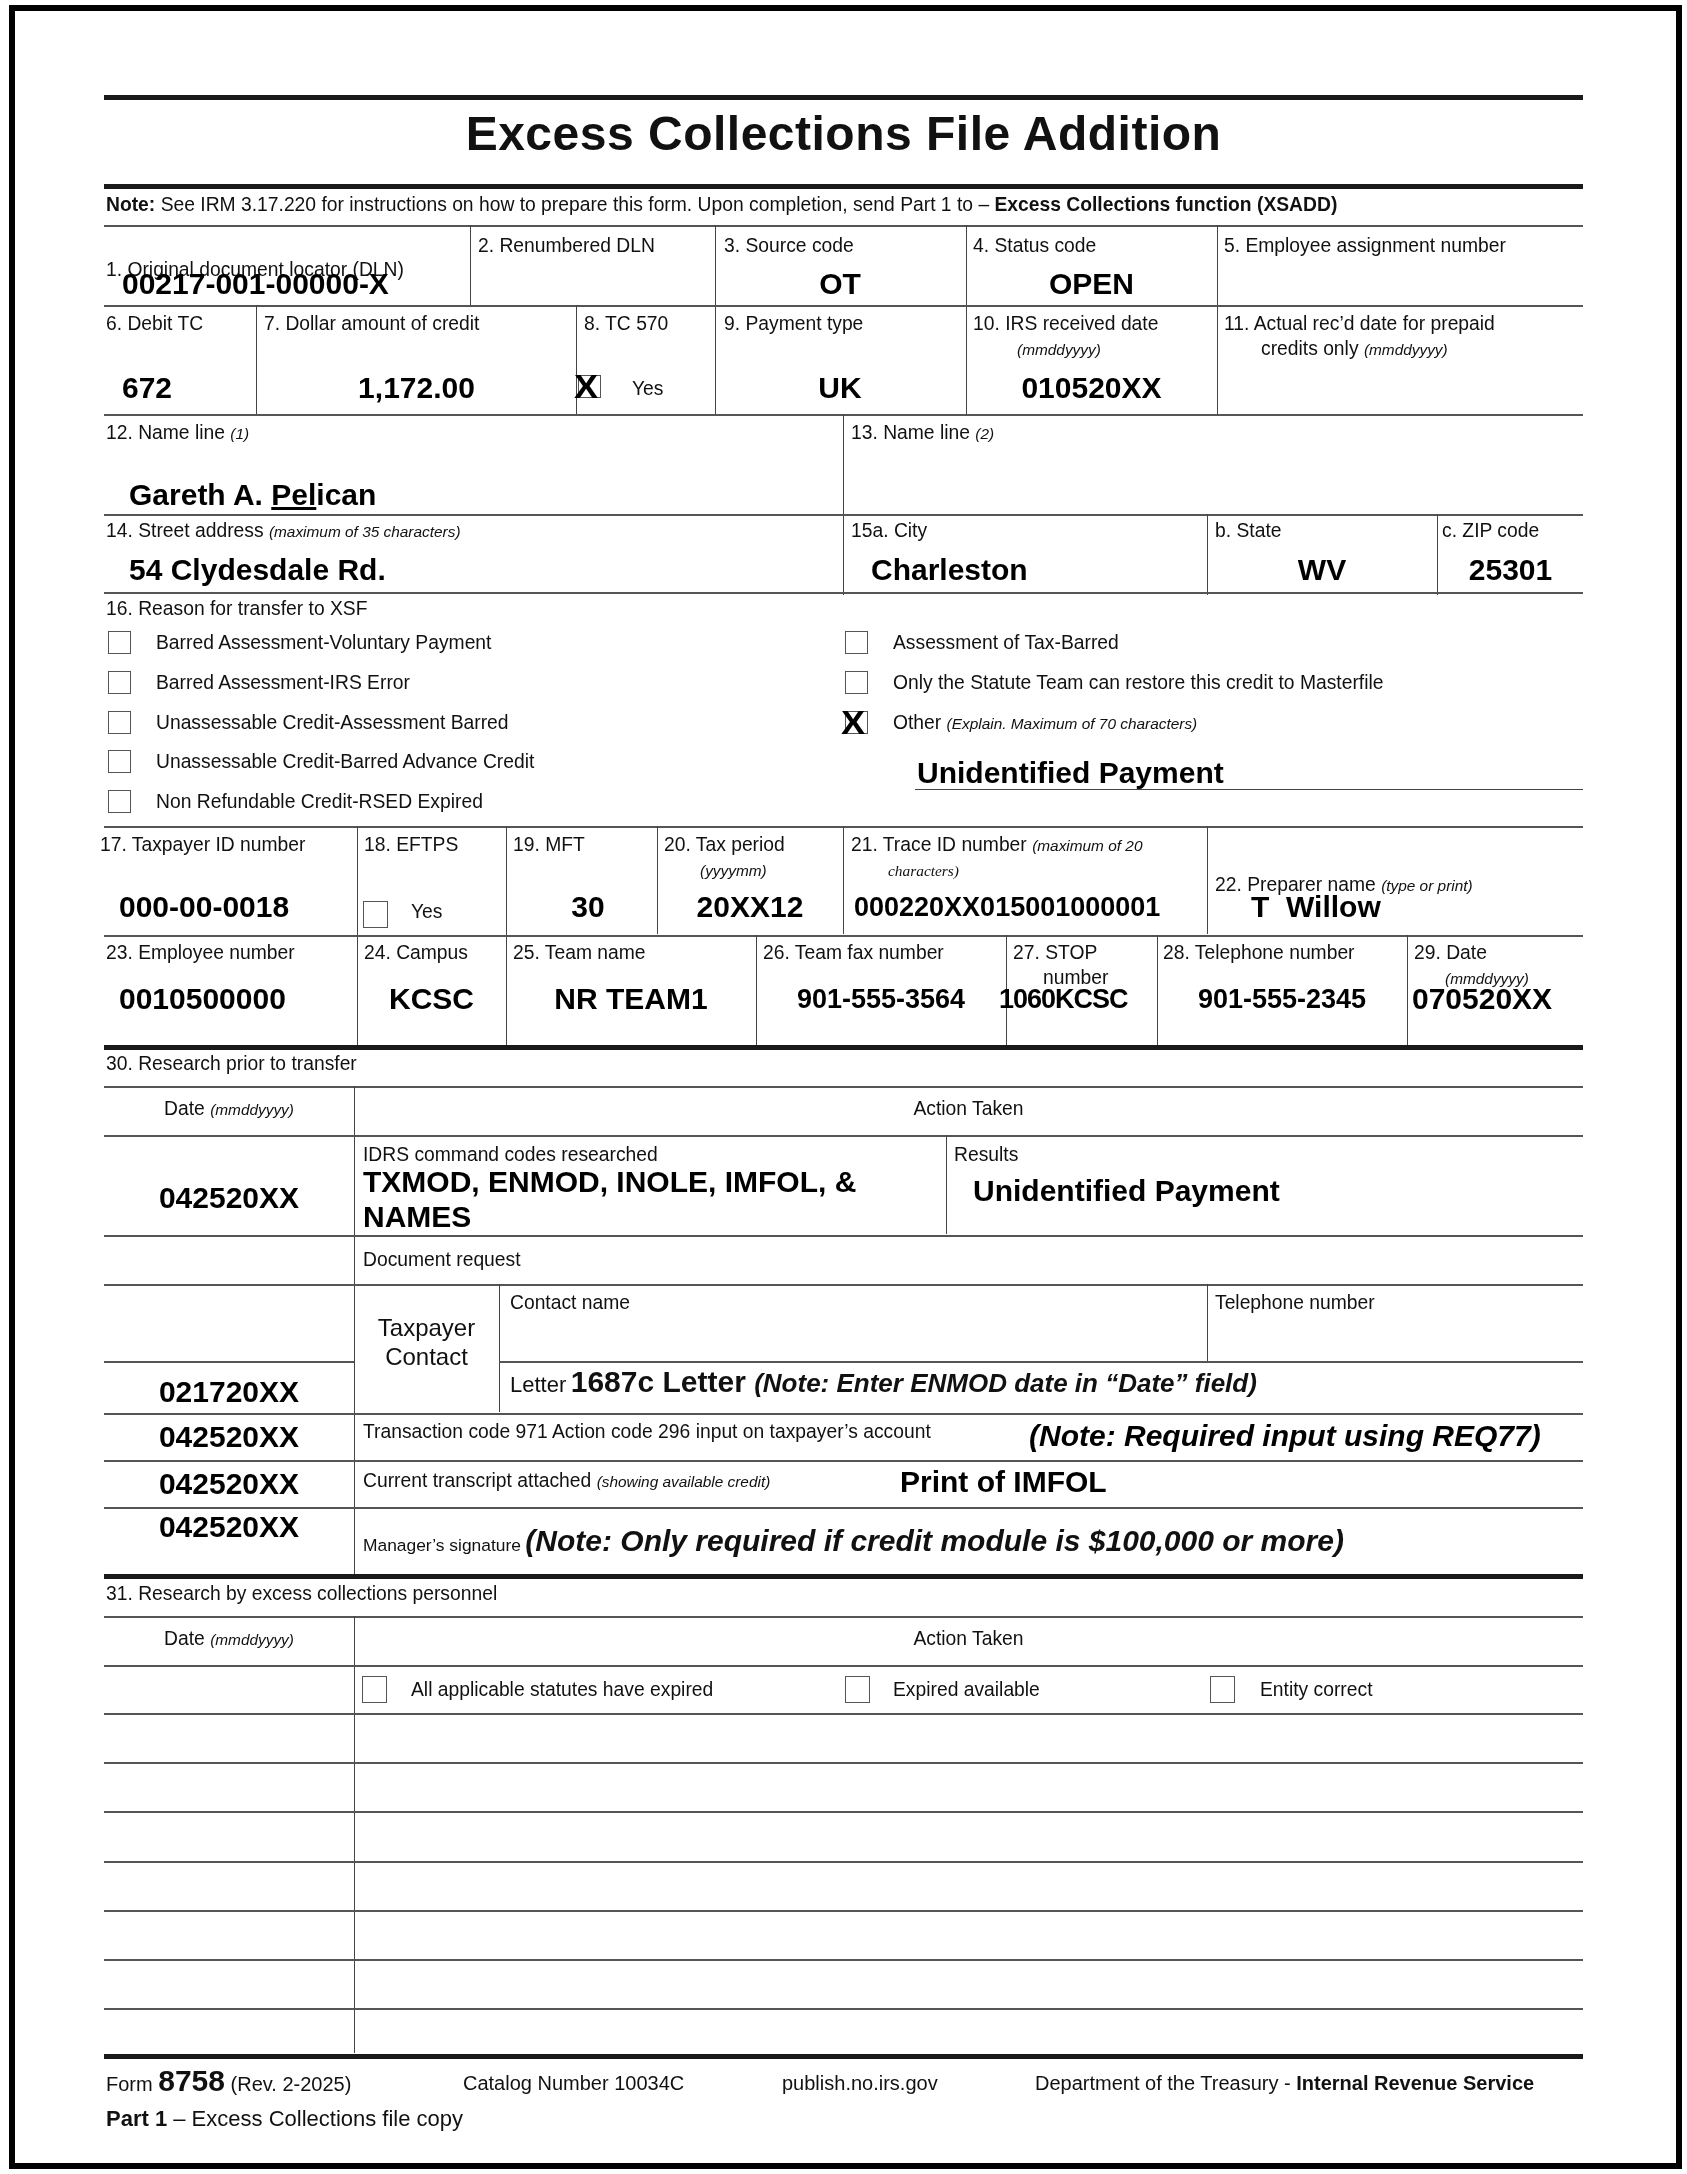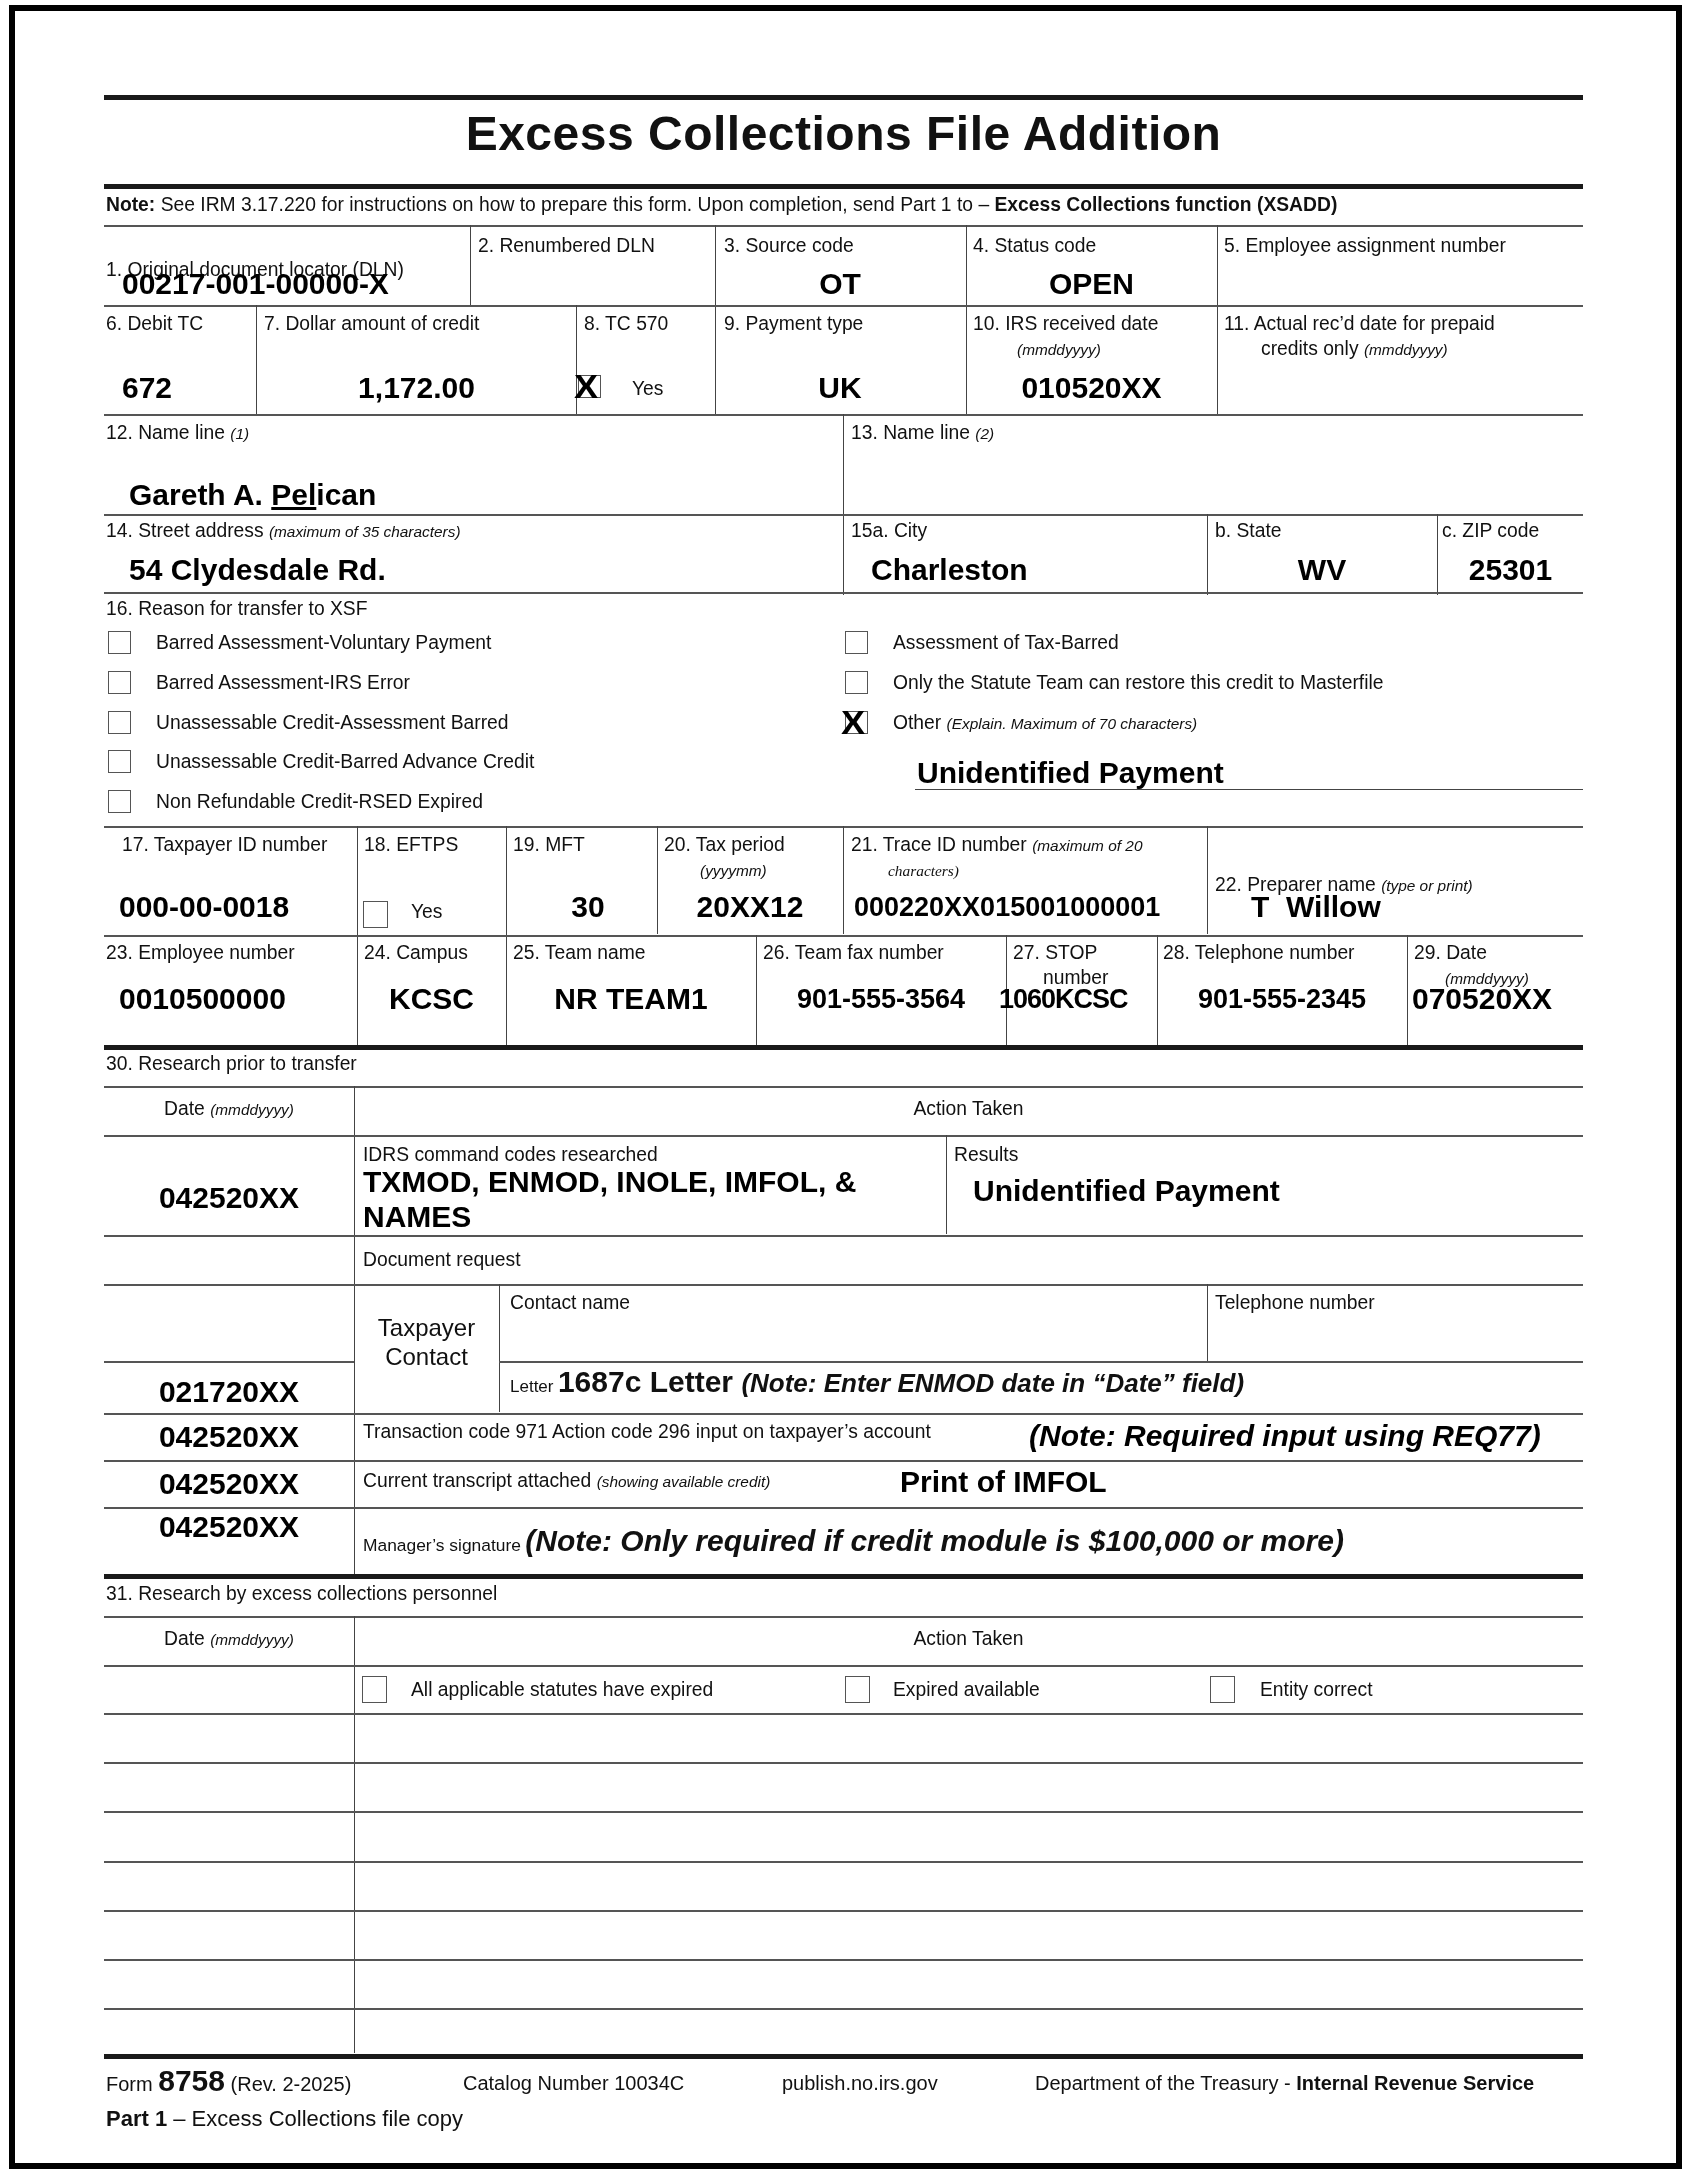--- a/index.html
+++ b/index.html
@@ -131,21 +131,21 @@
 <div class="abs" style="left:915px; top:789px; width:668px; height:1px; background:#444;"></div>
 
 <div class="hr thin" style="top:826px;"></div>
 
 <div class="vl" style="left:357px; top:826px; height:220px;"></div>
 <div class="vl" style="left:506px; top:826px; height:220px;"></div>
 <div class="vl" style="left:657px; top:826px; height:108px;"></div>
 <div class="vl" style="left:843px; top:826px; height:108px;"></div>
 <div class="vl" style="left:1207px; top:826px; height:108px;"></div>
 
-<div class="lbl" style="left:122px; top:833px;">17. Taxpayer ID number</div>
+<div class="lbl" style="left:100px; top:833px;">17. Taxpayer ID number</div>
 <div class="val" style="left:119px; top:889px;">000-00-0018</div>
 <div class="lbl" style="left:364px; top:833px;">18. EFTPS</div>
 <div class="cb" style="left:363px; top:901px; width:25px; height:27px;"></div>
 <div class="lbl" style="left:411px; top:900px;">Yes</div>
 <div class="lbl" style="left:513px; top:833px;">19. MFT</div>
 <div class="val center" style="left:506px; width:164px; top:889px;">30</div>
 <div class="lbl" style="left:664px; top:833px;">20. Tax period</div>
 <div class="lbl" style="left:700px; top:858px;"><i>(yyyymm)</i></div>
 <div class="val center" style="left:657px; width:186px; top:889px;">20XX12</div>
 <div class="lbl" style="left:851px; top:833px;"><span>21. Trace ID number </span><i>(maximum of 20</i></div>
@@ -204,21 +204,21 @@
 <div class="vl" style="left:1207px; top:1284px; height:77px;"></div>
 <div class="lbl center" style="left:354px; width:145px; top:1313px; font-size:24px; line-height:29px;"><span>Taxpayer</span><br><span>Contact</span></div>
 <div class="lbl" style="left:510px; top:1291px;">Contact name</div>
 <div class="val" style="left:510px; top:1318px;"></div>
 <div class="lbl" style="left:1215px; top:1291px;">Telephone number</div>
 <div class="val" style="left:1215px; top:1318px;"></div>
 <div class="abs" style="left:499px; top:1361px; width:1084px; height:1.9px; background:#555;"></div>
 <div class="hr thin" style="left:104px; width:250px; top:1361px;"></div>
 <div class="val center" style="left:104px; width:250px; top:1374px;">021720XX</div>
 <div class="abs" style="left:510px; top:1365px; white-space:nowrap;">
-  <span style="font-size:17px;margin-top:20px;">Letter</span>
+  <span style="font-size:22px;margin-top:20px;">Letter</span>
   <span style="font-size:30px; font-weight:bold;">1687c Letter </span><span style="font-size:26px; font-weight:bold; font-style:italic;">(Note: Enter ENMOD date in “Date” field)</span>
 </div>
 <div class="hr thin" style="top:1413px;"></div>
 
 <div class="val center" style="left:104px; width:250px; top:1419px;">042520XX</div>
 <div class="lbl" style="left:363px; top:1420px;">Transaction code 971 Action code 296 input on taxpayer’s account</div>
 <div class="val" style="left:1029px; top:1418px; font-style:italic;">(Note: Required input using REQ77)</div>
 <div class="hr thin" style="top:1460px;"></div>
 
 <div class="val center" style="left:104px; width:250px; top:1466px;">042520XX</div>

